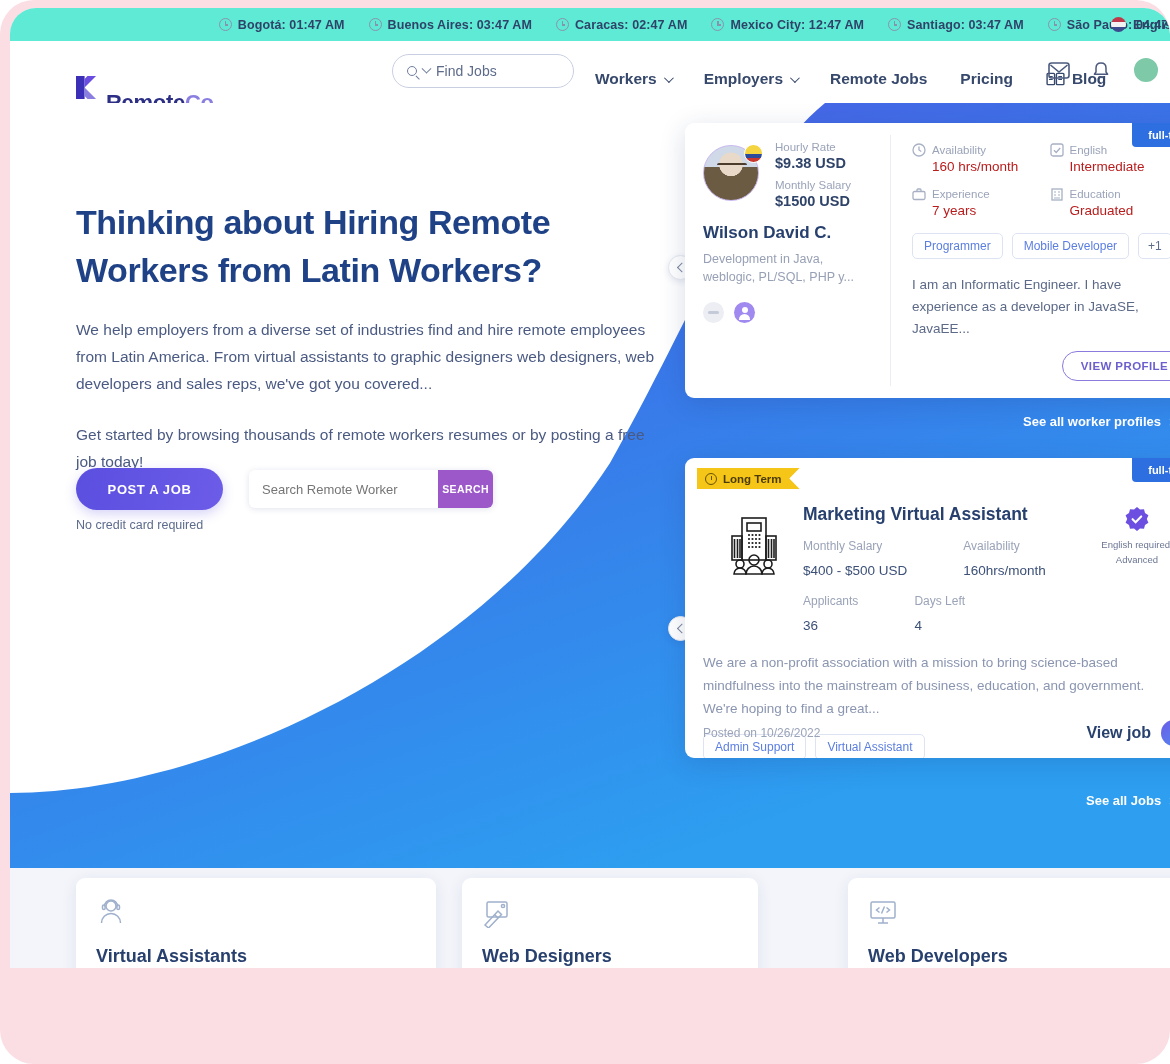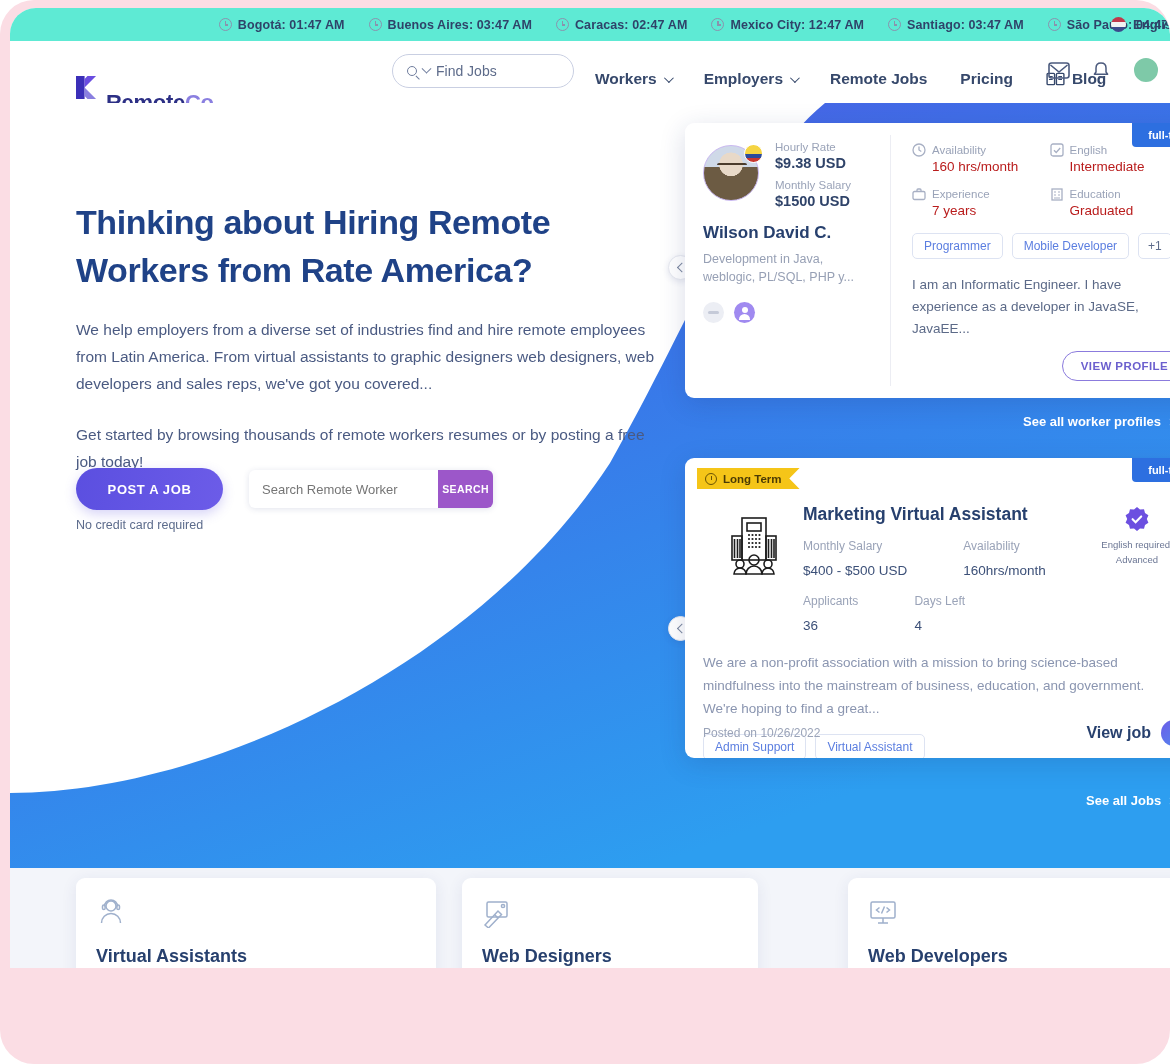--- a/index.html
+++ b/index.html
@@ -419,21 +419,21 @@
           <stop offset="0.45" stop-color="#3a74e8"></stop>
           <stop offset="1" stop-color="#2d9ef0"></stop>
         </linearGradient>
       </defs>
       <path d="M815 0 H1160 V765 H0 V690 C200 690 470 560 600 360 C690 200 740 60 815 0 Z" fill="url(#wv)"></path>
     </svg>
 
     <div class="hero-copy">
       <h1 class="hero-title">
         <span>Thinking about Hiring Remote</span><br>
-        <span>Workers from Rate America?</span>
+        <span>Workers from Latin Workers?</span>
       </h1>
       <p class="hero-p">We help employers from a diverse set of industries find and hire remote employees from Latin America. From virtual assistants to graphic designers web designers, web developers and sales reps, we've got you covered...</p>
       <p class="hero-p hero-p2">Get started by browsing thousands of remote workers resumes or by posting a free job today!</p>
     </div>
 
     <div class="cta-row">
       <button class="btn-post">POST A JOB</button>
       <div class="search-worker">
         <input class="inp" placeholder="Search Remote Worker" style="">
         <button class="go">SEARCH</button>

